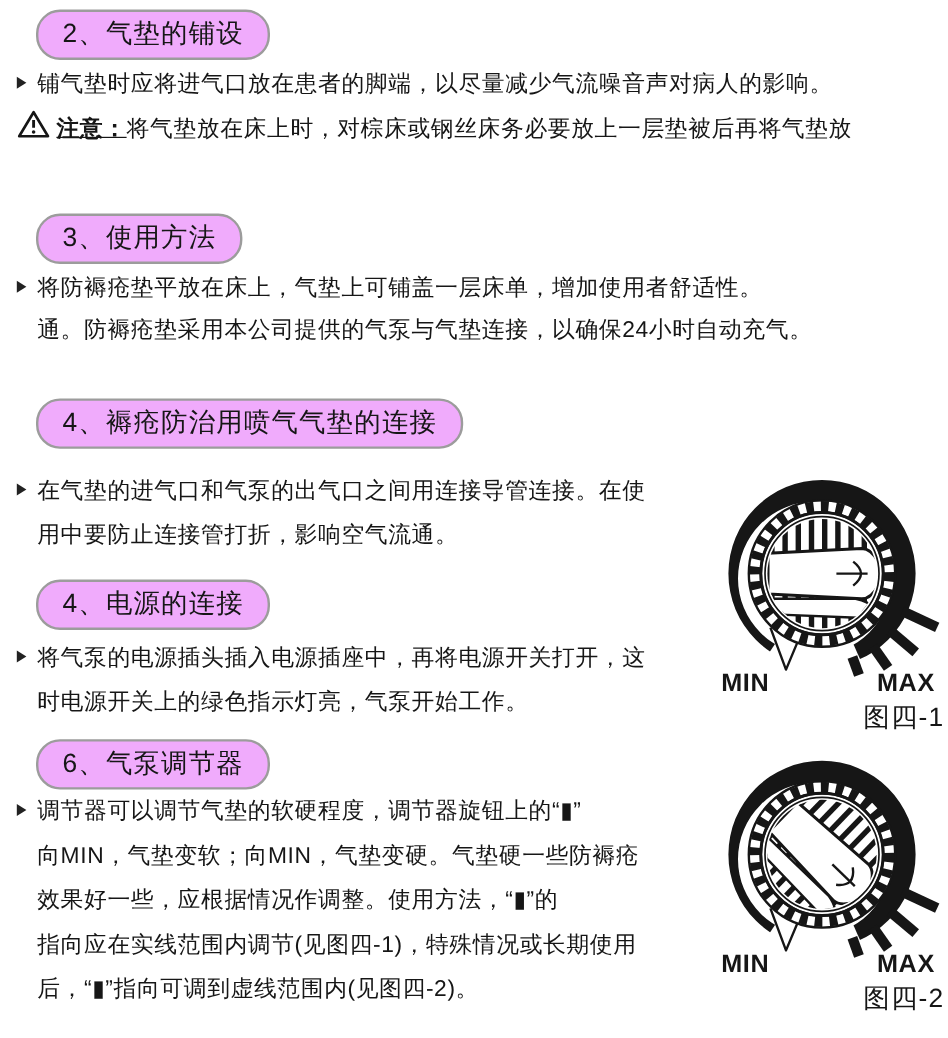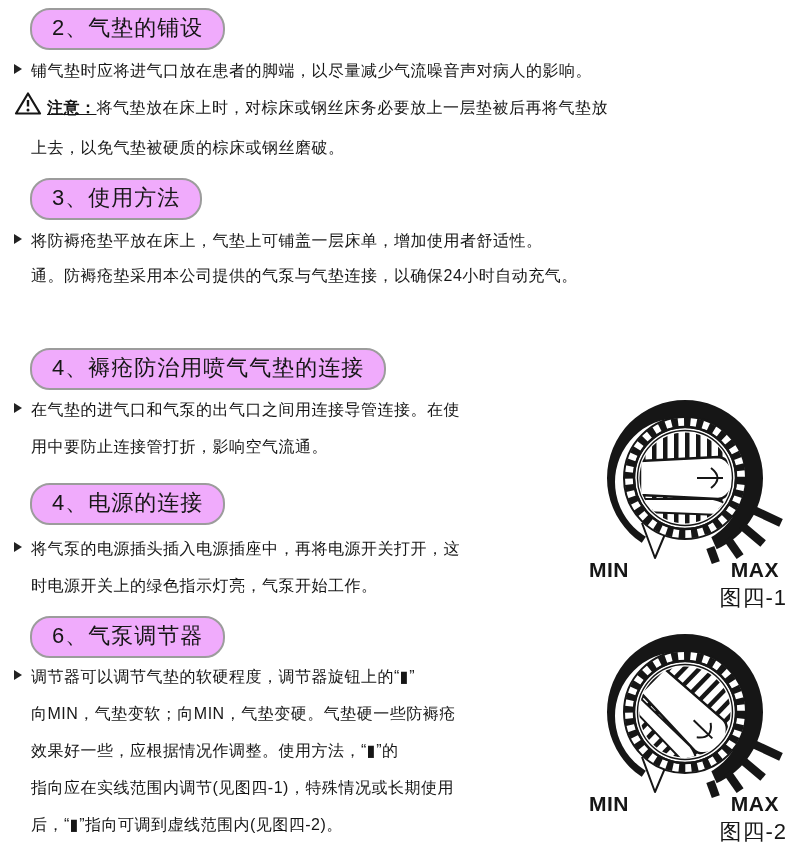--- a/index.html
+++ b/index.html
@@ -10,40 +10,40 @@
   }
   .pill{
     position:absolute;left:30px;
     border:2px solid #9c9c9c;border-radius:20px;
     padding:3px 20px 5px 20px;
     font-size:22px;font-weight:normal;letter-spacing:1px;
     background:#f0abfc;white-space:nowrap;
   }
   .para{
     position:absolute;left:31px;
-    font-size:16px;line-height:37px;letter-spacing:0.5px;
+    font-size:19px;line-height:37px;letter-spacing:0.5px;
   }
   .para .line{white-space:nowrap;position:relative;}
   .bullet-tri{
     position:absolute;left:-17px;top:12px;width:0;height:0;
     border-left:8px solid #222;
     border-top:5px solid transparent;border-bottom:5px solid transparent;
   }
   .warning{left:14px;}
   .warning .cont{padding-left:17px;}
   .warn-label{font-weight:bold;text-decoration:underline;}
   .warn-icon{display:inline-block;vertical-align:-3px;margin-right:5px;}
   .dial{
     position:absolute;left:583px;width:204px;margin:0;padding:0;
   }
   .dial svg{display:block;}
   .dial-labels{
     display:flex;justify-content:space-between;
     padding:0 8px 0 6px;margin-top:-10px;
-    font-weight:bold;font-size:21px;letter-spacing:0.5px;
+    font-weight:bold;font-size:21px;letter-spacing:0.5px;margin-left:12px;
   }
   .dial figcaption{
     text-align:right;font-size:22px;margin-top:1px;letter-spacing:1px;
   }
 </style>
 </head>
 <body>
 
 <div class="pill" style="top:8px">2、气垫的铺设</div>
 
@@ -57,37 +57,36 @@
 <div class="para warning" style="top:89px">
   <div class="line">
     <span class="warn-icon">
       <svg width="28" height="25" viewBox="0 0 28 25">
         <path d="M14 2.5 L26 22.5 H2 Z" fill="none" stroke="#161616" stroke-width="2.2" stroke-linejoin="round"></path>
         <line x1="14" y1="9" x2="14" y2="15.5" stroke="#161616" stroke-width="2.4"></line>
         <circle cx="14" cy="19" r="1.5" fill="#161616"></circle>
       </svg>
     </span><span class="warn-label">注意：</span><span>将气垫放在床上时，对棕床或钢丝床务必要放上一层垫被后再将气垫放</span>
   </div>
-  <div class="line cont">上去，以免气垫被硬质的棕床或钢丝磨破。</div>
 </div>
 
 <div class="pill" style="top:178px">3、使用方法</div>
 
 <div class="para" style="top:222px">
   <div class="line">
     <span class="bullet-tri"></span>
     <span>将防褥疮垫平放在床上，气垫上可铺盖一层床单，增加使用者舒适性。</span>
   </div>
 </div>
 
 <div class="para" style="top:257px">
   <div class="line">通。防褥疮垫采用本公司提供的气泵与气垫连接，以确保24小时自动充气。</div>
 </div>
 
-<div class="pill" style="top:348px">4、褥疮防治用喷气气垫的连接</div>
+<div class="pill" style="top:332px">4、褥疮防治用喷气气垫的连接</div>
 
 <div class="para" style="top:391px">
   <div class="line">
     <span class="bullet-tri"></span>
     <span>在气垫的进气口和气泵的出气口之间用连接导管连接。在使</span>
   </div>
   <div class="line">用中要防止连接管打折，影响空气流通。</div>
 </div>
 
 <div class="pill" style="top:483px">4、电源的连接</div>

